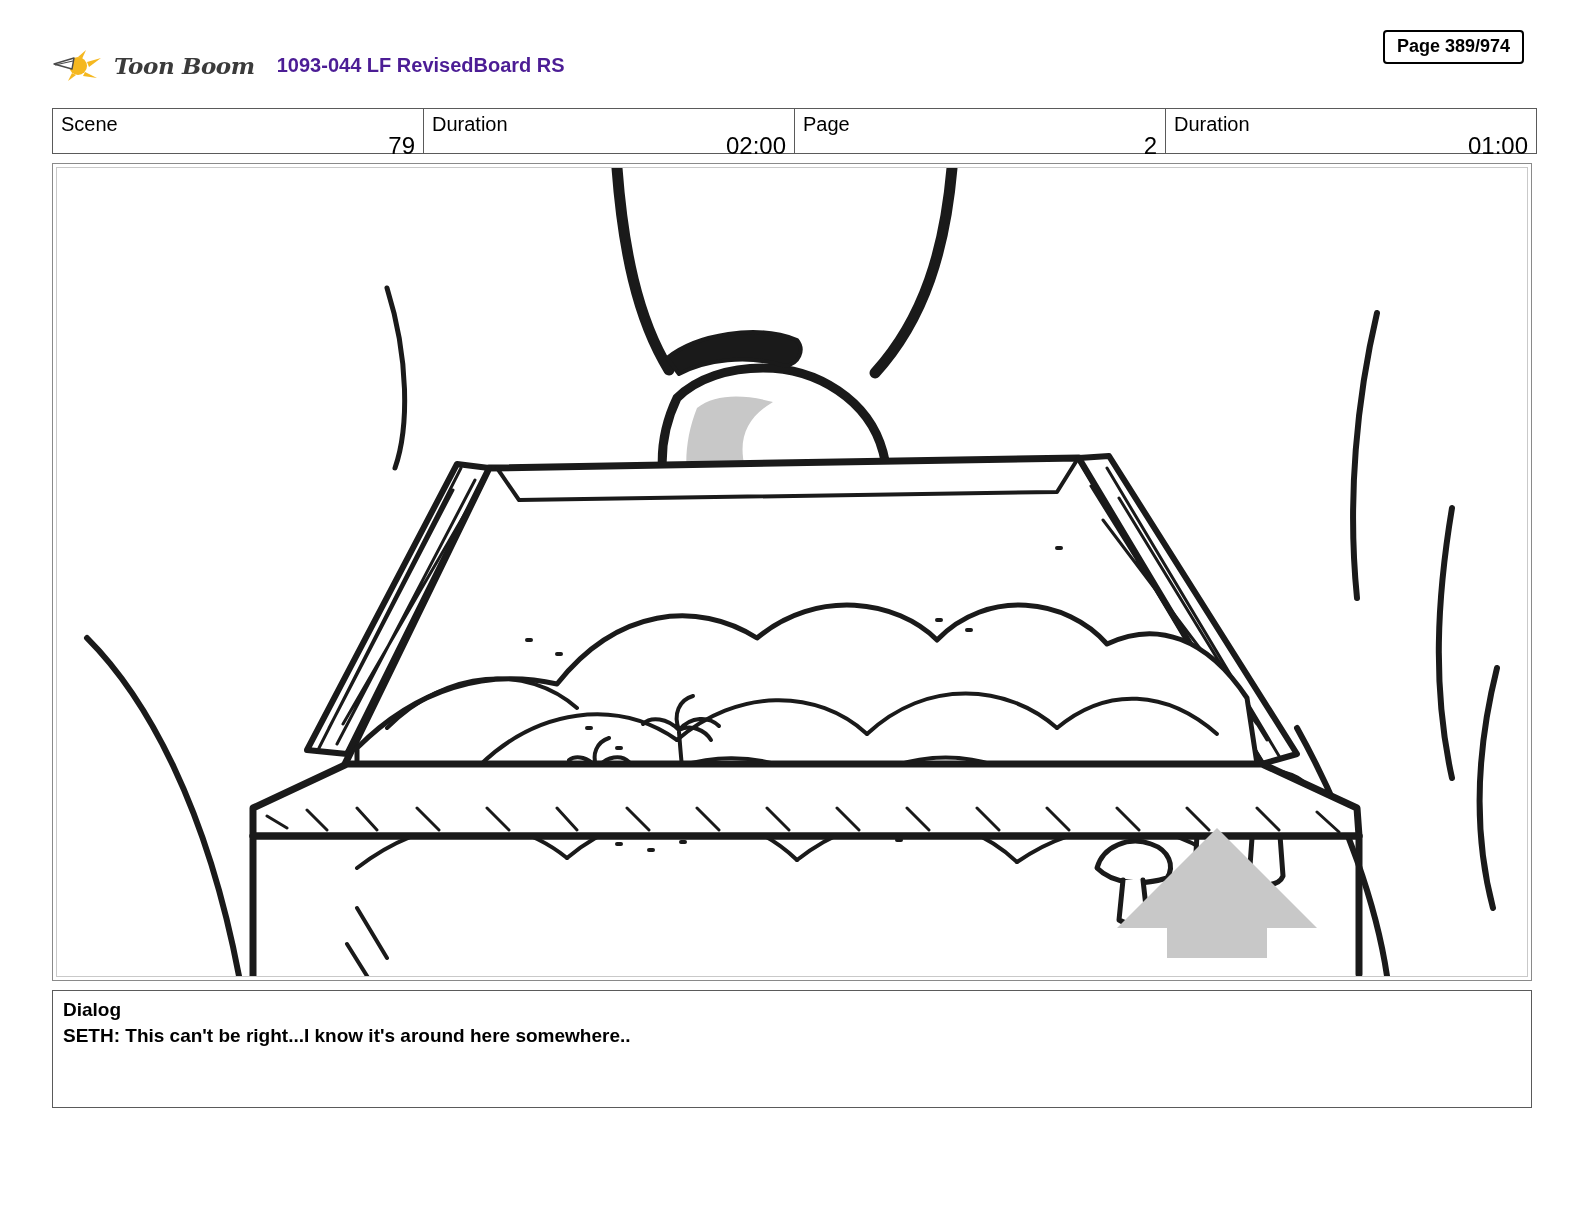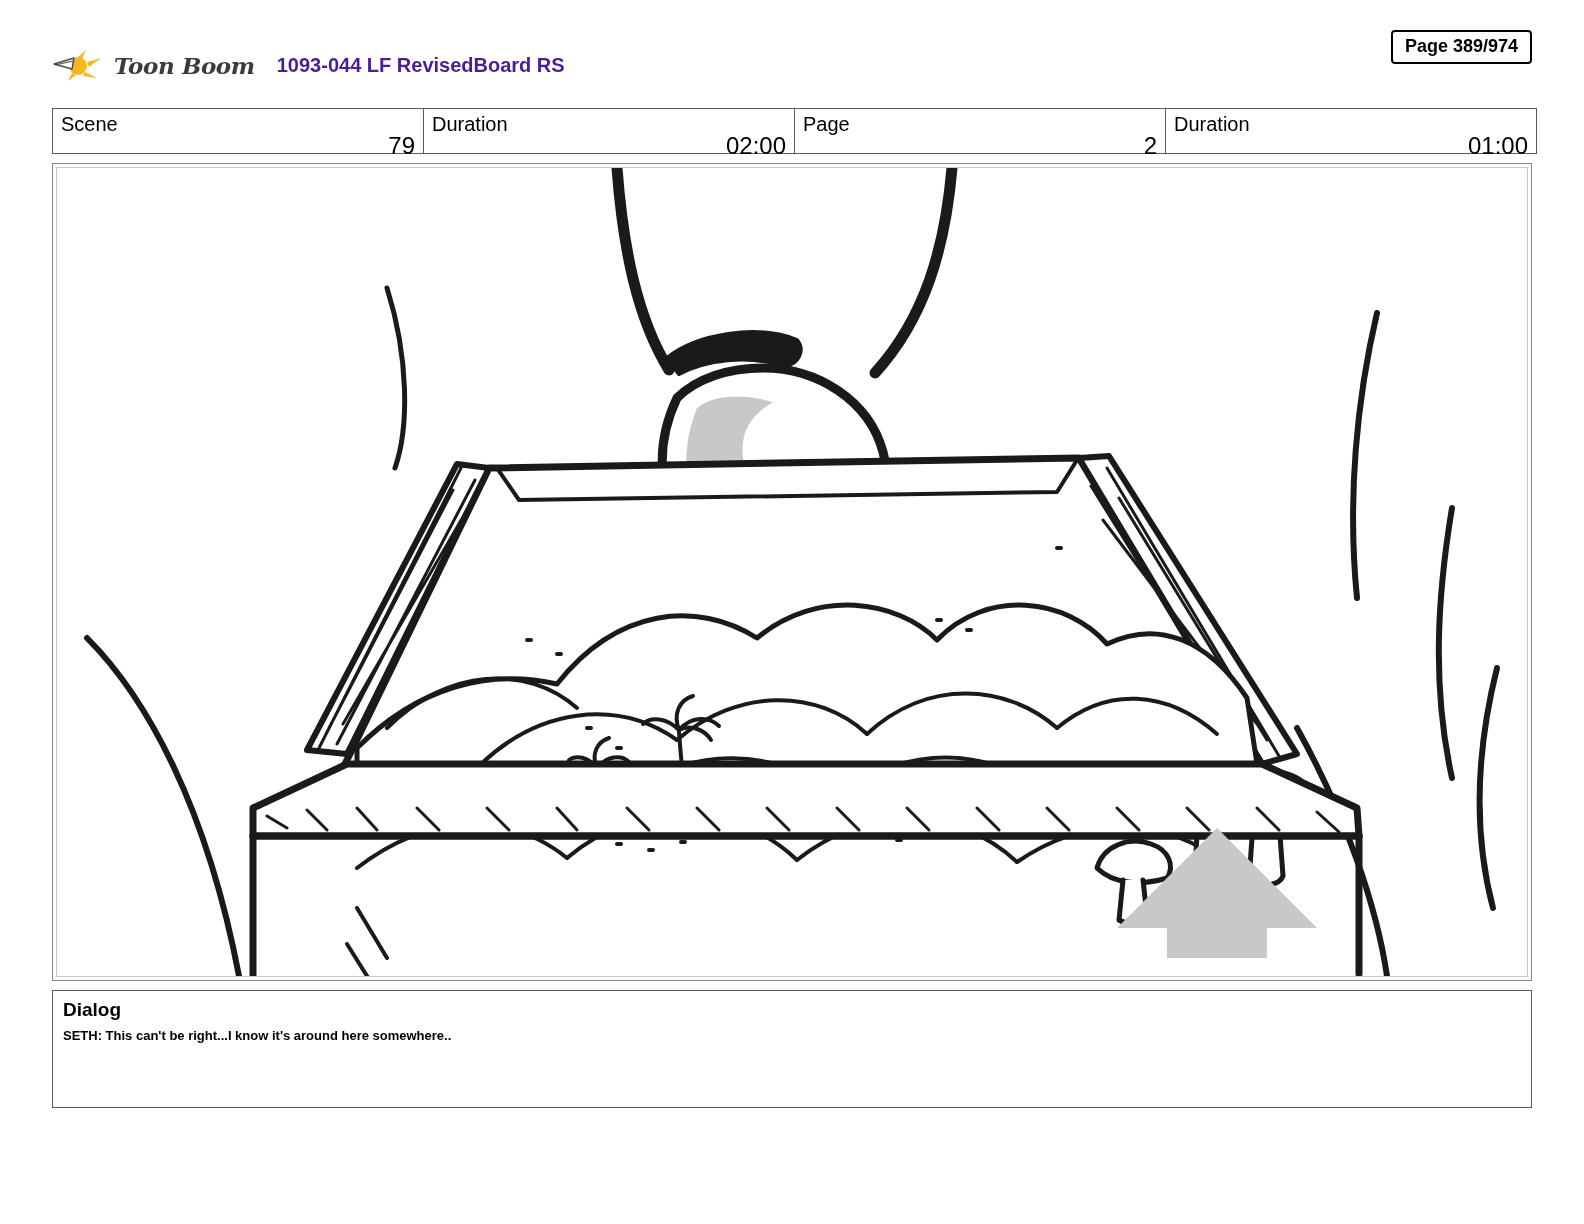--- a/index.html
+++ b/index.html
@@ -51,21 +51,21 @@
     letter-spacing: -0.4px;
   }
   .doc-title {
     font-size: 20px;
     font-weight: bold;
     margin-left: 22px;
     color: #4c1d95;
   }
   .page-badge {
     position: absolute;
-    right: 0;
+    right: 8px;
     top: 30px;
     border: 2px solid #000;
     border-radius: 4px;
     padding: 5px 12px 6px 12px;
     font-size: 18px;
     font-weight: bold;
     background: #fff;
     line-height: 1.05;
   }
 
@@ -131,21 +131,21 @@
     box-sizing: border-box;
     padding: 6px 10px;
     background: #fff;
     font-weight: bold;
   }
   .dialog-label {
     font-size: 19px;
     line-height: 26px;
   }
   .dialog-line {
-    font-size: 13px;
+    font-size: 19px;
     line-height: 26px;
   }
 </style>
 </head>
 <body>
 
 <div class="page">
 
   <div class="header">
     <div class="logo-wrap">

